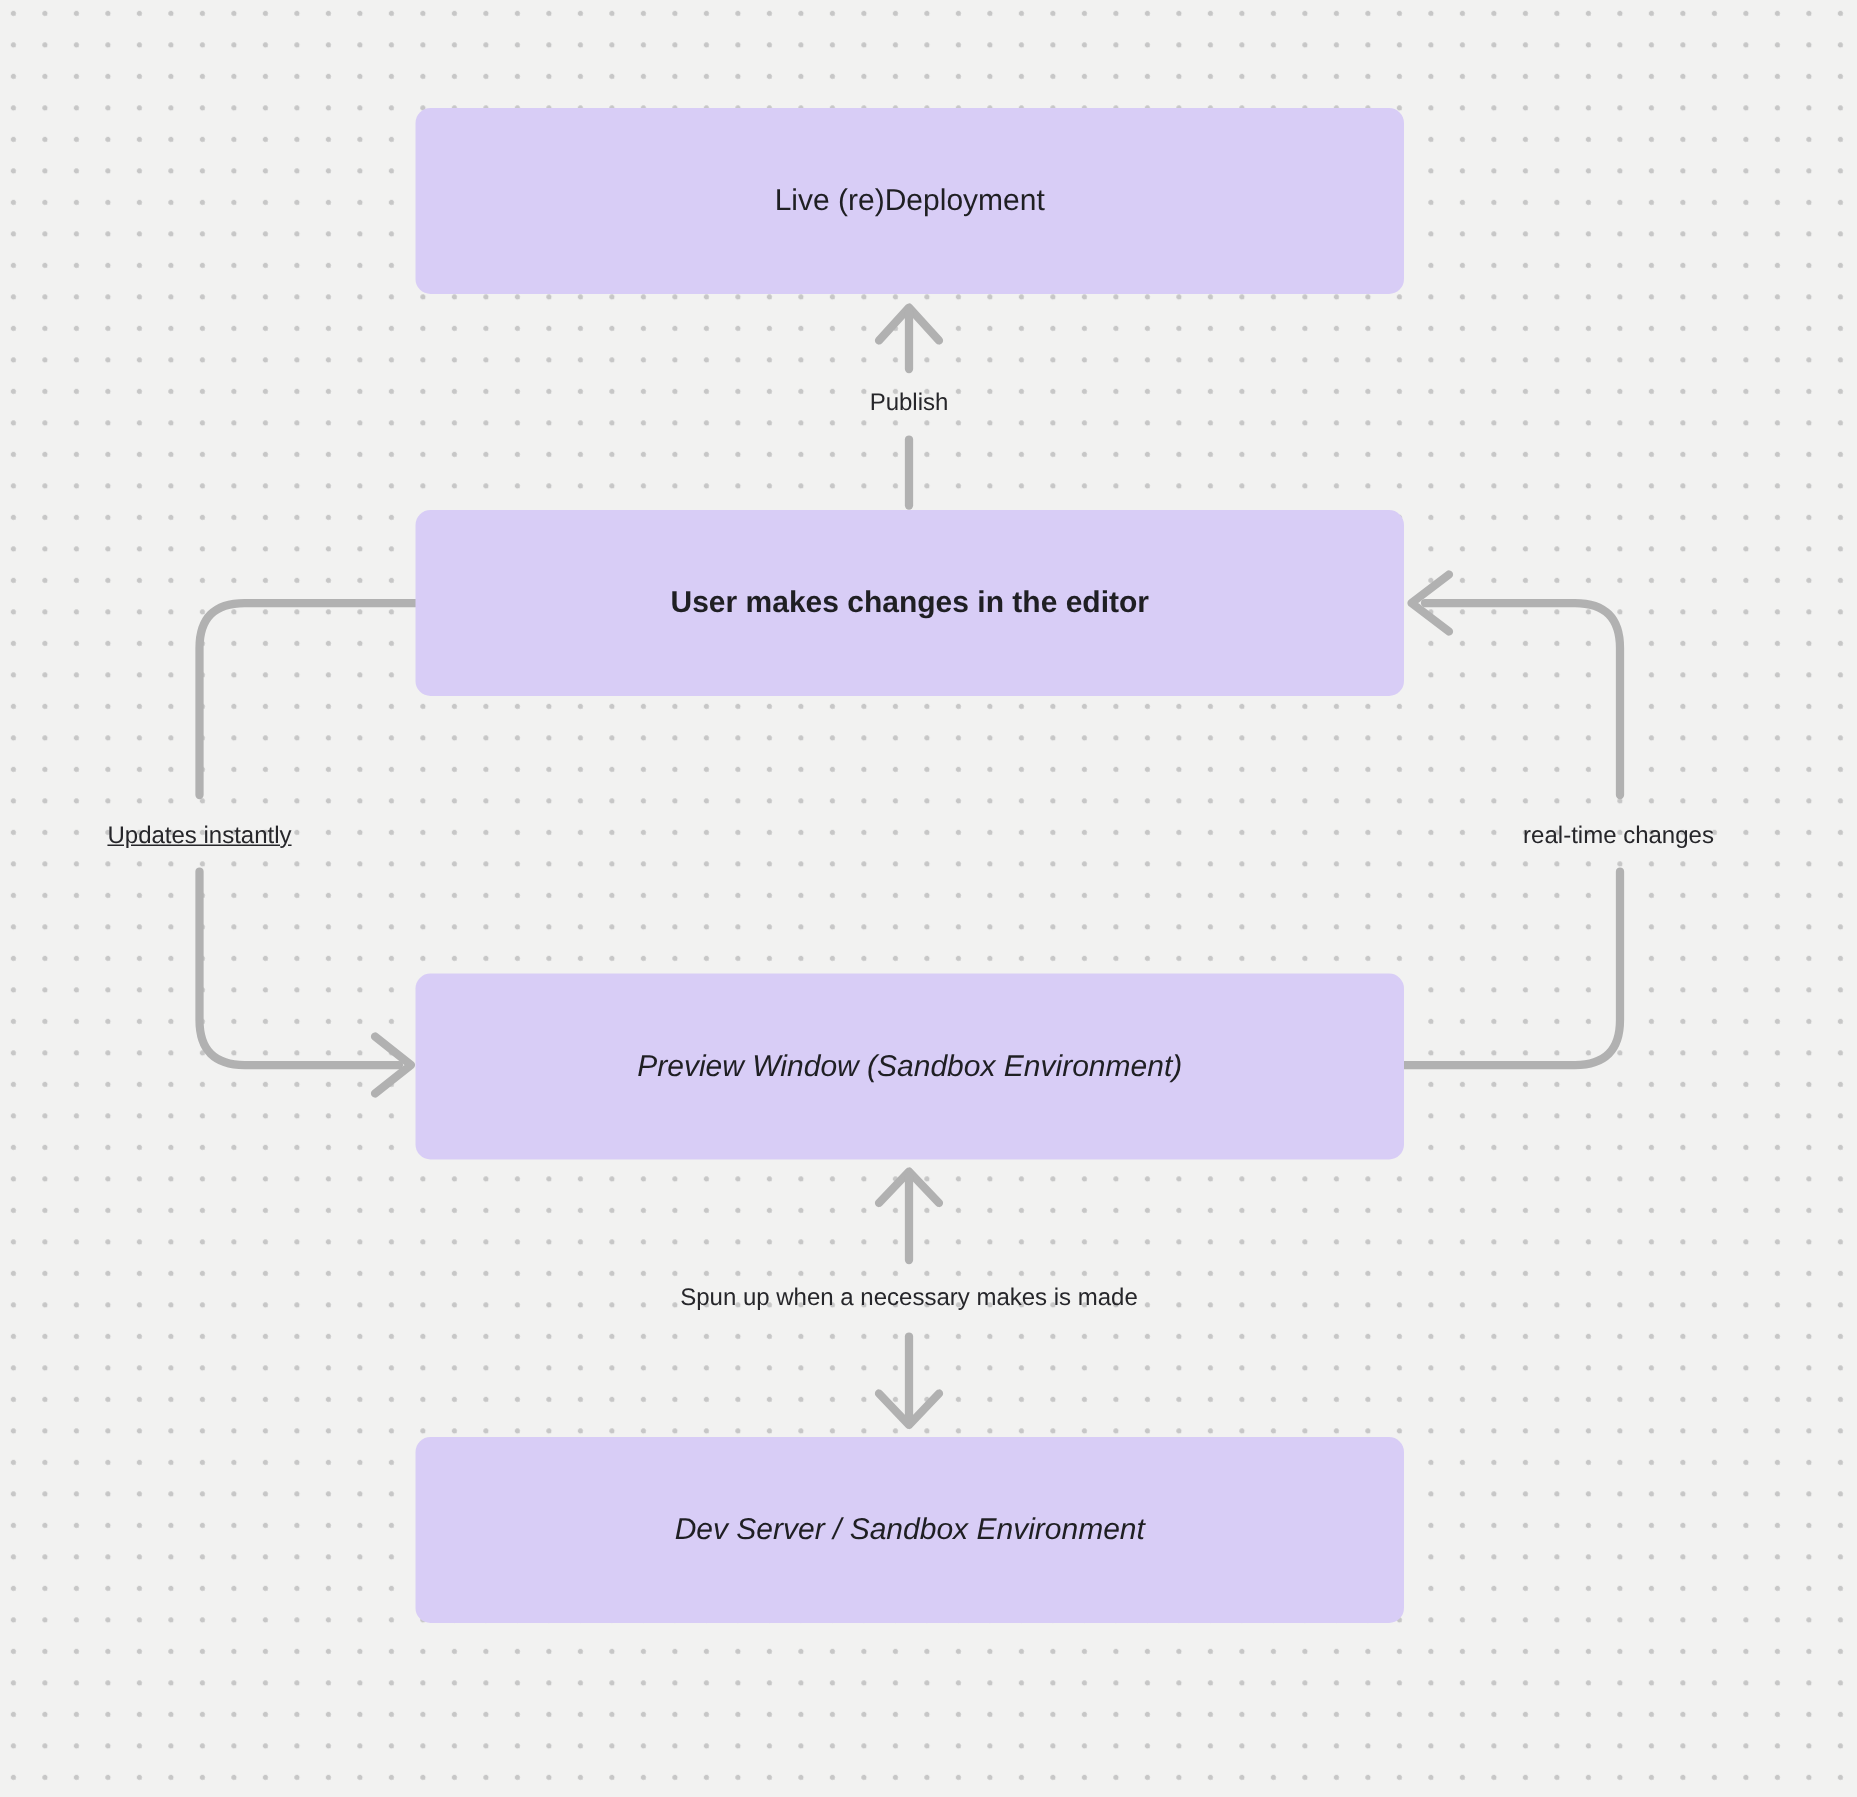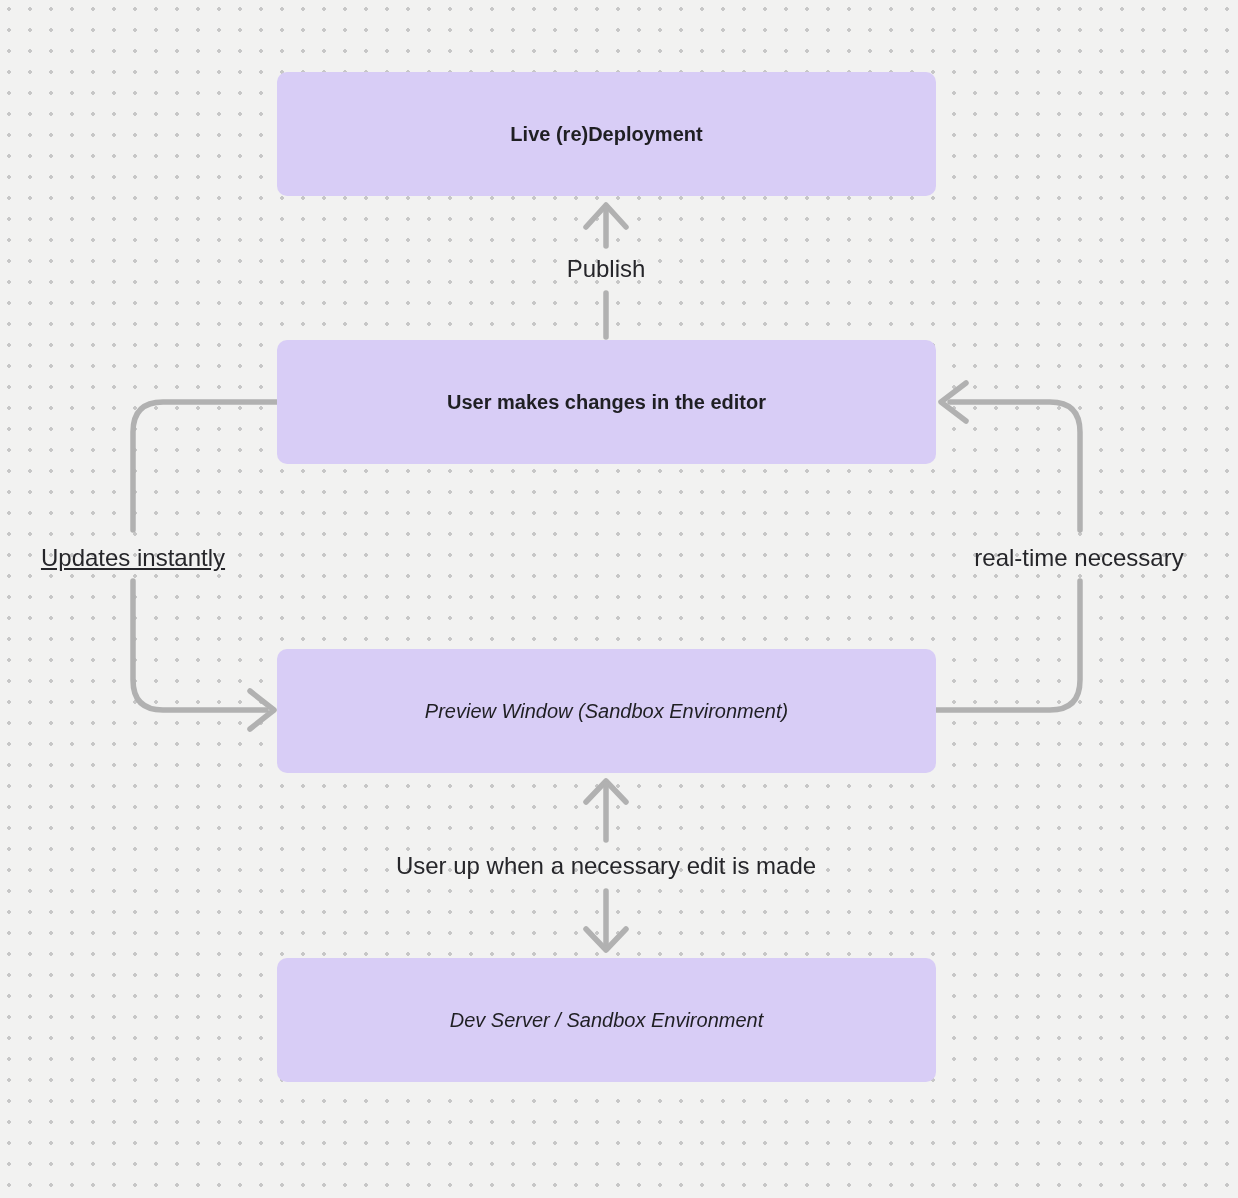--- a/index.html
+++ b/index.html
@@ -48,28 +48,28 @@
     border-radius: 10px;
     display: flex;
     align-items: center;
     justify-content: center;
   }
   .node .node-label {
     font-size: 20px;
     color: var(--node-text);
     white-space: nowrap;
   }
-  #node-live    { top: 72px; font-weight: bold; }
+  #node-live    { top: 72px; }
   #node-editor  { top: 340px; font-weight: bold; }
   #node-preview { top: 649px; font-style: italic; }
   #node-dev     { top: 958px; font-style: italic; }
   .edge-label {
     position: absolute;
     transform: translate(-50%, -50%);
-    font-size: 24px;
+    font-size: 16px;
     color: var(--label-text);
     white-space: nowrap;
   }
   #label-publish  { left: 606px;  top: 269px; }
   #label-updates  { left: 133px;  top: 558px; text-decoration: underline; }
   #label-feedback { left: 1079px; top: 558px; }
   #label-spunup   { left: 606px;  top: 866px; }
 </style>
 </head>
 <body>
@@ -117,17 +117,17 @@
   </div>
 
   <div class="node" id="node-dev">
     <span class="node-label">Dev Server / Sandbox Environment</span>
   </div>
 
   <div class="edge-label" id="label-publish">Publish</div>
 
   <div class="edge-label" id="label-updates">Updates instantly</div>
 
-  <div class="edge-label" id="label-feedback">real-time necessary</div>
+  <div class="edge-label" id="label-feedback">real-time changes</div>
 
-  <div class="edge-label" id="label-spunup">User up when a necessary edit is made</div>
+  <div class="edge-label" id="label-spunup">Spun up when a necessary makes is made</div>
 
 </div>
 
 </body></html>

